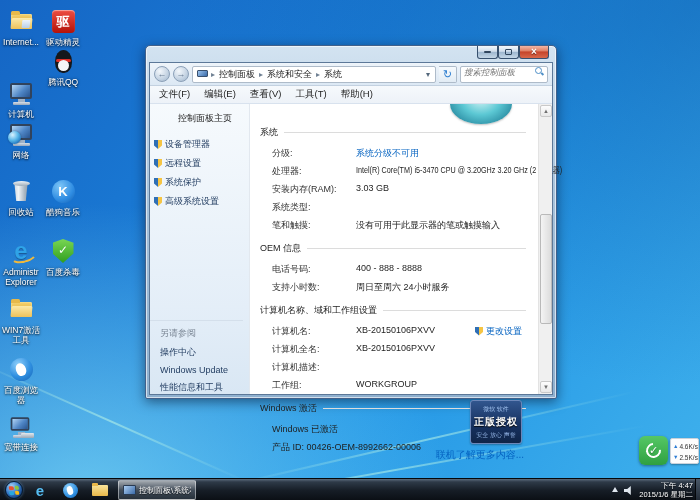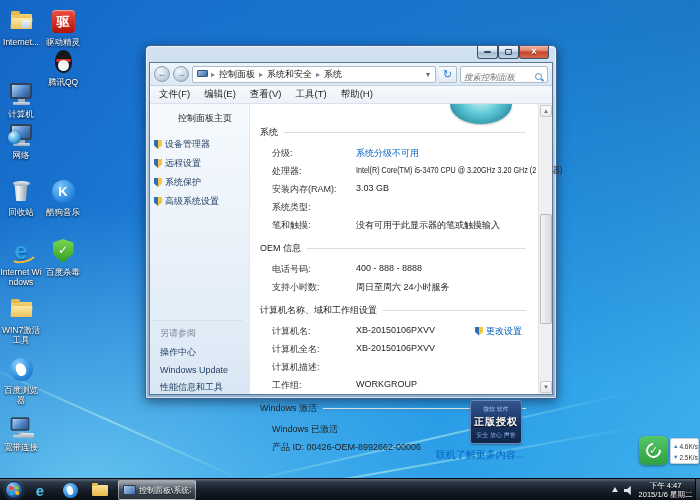--- a/index.html
+++ b/index.html
@@ -96,21 +96,21 @@
   .navcirc { width:16px; height:16px; border-radius:50%; border:1px solid #8ba0b8;
     background:radial-gradient(circle at 35% 30%,#f3f7fb,#c3d2e2 60%,#9fb4ca); color:#6b7f96; font-size:9px; line-height:14px; text-align:center; }
   .crumbbar { flex:1; height:17px; background:#fff; border:1px solid #aebbc9; border-radius:2px; display:flex; align-items:center; font-size:9px; color:#1e1e1e; padding:0 2px; }
   .crumbbar .ci { width:11px; height:9px; margin:0 2px; position:relative; }
   .crumbbar .ci:before { content:''; position:absolute; inset:0 0 2px 0; border:1.5px solid #39506e; border-radius:1px; background:linear-gradient(135deg,#9cc4ee,#3a6aa8); }
   .crumb { padding:0 3px; white-space:nowrap; }
   .csep { color:#6e7f92; font-size:8px; padding:0 1px; }
   .cdrop { margin-left:auto; color:#55687c; font-size:8px; padding:0 3px; }
   .refresh { width:18px; height:17px; border:1px solid #aebbc9; border-left:none; border-radius:0 2px 2px 0; background:linear-gradient(180deg,#f6fafd,#e2ecf5);
     color:#2f7fd0; font-size:11px; line-height:15px; text-align:center; }
-  .searchbox { width:88px; height:17px; background:#fff; border:1px solid #aebbc9; border-radius:2px; display:flex; align-items:flex-end; padding:0 3px; }
+  .searchbox { width:88px; height:17px; background:#fff; border:1px solid #aebbc9; border-radius:2px; display:flex; align-items:flex-start; padding:0 3px; }
   .searchbox input { flex:1; min-width:0; border:none; outline:none; font-style:italic; font-size:8.5px; color:#8a9aa8; font-family:inherit; background:transparent; }
   .mag { width:9px; height:9px; position:relative; flex:none; }
   .mag:before { content:''; position:absolute; left:0; top:0; width:5px; height:5px; border:1.5px solid #4f90c8; border-radius:50%; }
   .mag:after { content:''; position:absolute; left:6px; top:6px; width:3px; height:1.5px; background:#4f90c8; transform:rotate(45deg); }
 
   .menubar { height:18px; background:linear-gradient(180deg,#f6f9fc,#edf2f8); border-bottom:1px solid #d8e2ee; display:flex; align-items:center; font-size:9.5px; color:#1e1e1e; padding-left:2px; }
   .mitem { padding:0 7px; }
 
   .cbody { flex:1; display:flex; position:relative; min-height:0; }
 
@@ -171,21 +171,21 @@
   .mini-folder:before { content:''; position:absolute; left:0; top:-2px; width:6px; height:3px; border-radius:1px 1px 0 0; background:#e9b84a; }
   .taskbtn { position:absolute; left:118px; top:1px; width:78px; height:20px; border-radius:2px; border:1px solid rgba(255,255,255,.45);
     background:linear-gradient(180deg,rgba(255,255,255,.55),rgba(200,220,240,.25) 50%,rgba(150,180,210,.2));
     display:flex; align-items:center; gap:3px; padding:0 4px; overflow:hidden; }
   .mini-mon { width:13px; height:10px; border:1.5px solid #2a3b52; border-radius:1px; background:linear-gradient(135deg,#aecff2,#3a6aa8); flex:none; }
   .taskbtn .tl { font-size:8px; color:#fff; white-space:nowrap; overflow:hidden; text-shadow:0 1px 1px rgba(0,0,0,.7); }
 
   .tray-expand { position:absolute; right:82px; top:8px; width:0; height:0; border-left:3.5px solid transparent; border-right:3.5px solid transparent; border-bottom:5px solid #dfe6ee; }
   .speaker { position:absolute; right:66px; top:7px; width:10px; height:9px; background:#dfe6ee;
     clip-path:polygon(0 32%,32% 32%,68% 0,68% 100%,32% 68%,0 68%); }
-  .clock { position:absolute; right:7px; top:2px; width:55px; text-align:center; color:#fff; font-size:7.5px; line-height:1.25; text-shadow:0 1px 1px rgba(0,0,0,.7); }
+  .clock { position:absolute; right:7px; top:2px; width:55px; text-align:right; color:#fff; font-size:7.5px; line-height:1.25; text-shadow:0 1px 1px rgba(0,0,0,.7); }
   .showdesk { position:absolute; right:0; top:0; bottom:0; width:5px; background:linear-gradient(180deg,#4a5868,#222b36); border-left:1px solid #05070a; }
 
   
   .netcheck { position:absolute; left:639px; top:436px; width:29px; height:29px; border-radius:6px;
     background:linear-gradient(180deg,#55c765,#2fa041); box-shadow:0 1px 3px rgba(0,0,0,.4); display:flex; align-items:center; justify-content:center; }
   .ring { width:15px; height:15px; border:2.5px solid #fff; border-radius:50%; border-top-color:transparent; transform:rotate(40deg); position:relative; }
   .netcheck .chk { position:absolute; color:#fff; font-weight:bold; font-size:11px; text-shadow:0 1px 1px rgba(0,0,0,.3); }
   .speedbox { position:absolute; left:670px; top:438px; width:29px; height:26px; background:#fdfdfd; border:1px solid #c9d2da; border-radius:2px;
     box-shadow:0 1px 2px rgba(0,0,0,.3); padding:2px 1px 0 2px; }
   .sprow { display:flex; align-items:center; gap:1px; font-size:6.5px; color:#333; line-height:11px; }
@@ -225,21 +225,21 @@
   </div>
   <div class="dicon" style="left:0;top:178px">
     <div class="ig g-bin">
         <span class="can"></span>
         <span class="rim"></span>
       </div>
     <div class="ilabel">回收站</div>
   </div>
   <div class="dicon" style="left:0;top:238px">
     <div class="ig g-ie"><span class="e">e</span></div>
-    <div class="ilabel">Internet Windows</div>
+    <div class="ilabel">Administr Explorer</div>
   </div>
   <div class="dicon" style="left:0;top:296px">
     <div class="ig g-folder">
         <span class="fb"></span>
         <span class="ff"></span>
       </div>
     <div class="ilabel">WIN7激活工具</div>
   </div>
   <div class="dicon" style="left:0;top:356px">
     <div class="ig g-bbrowser">

